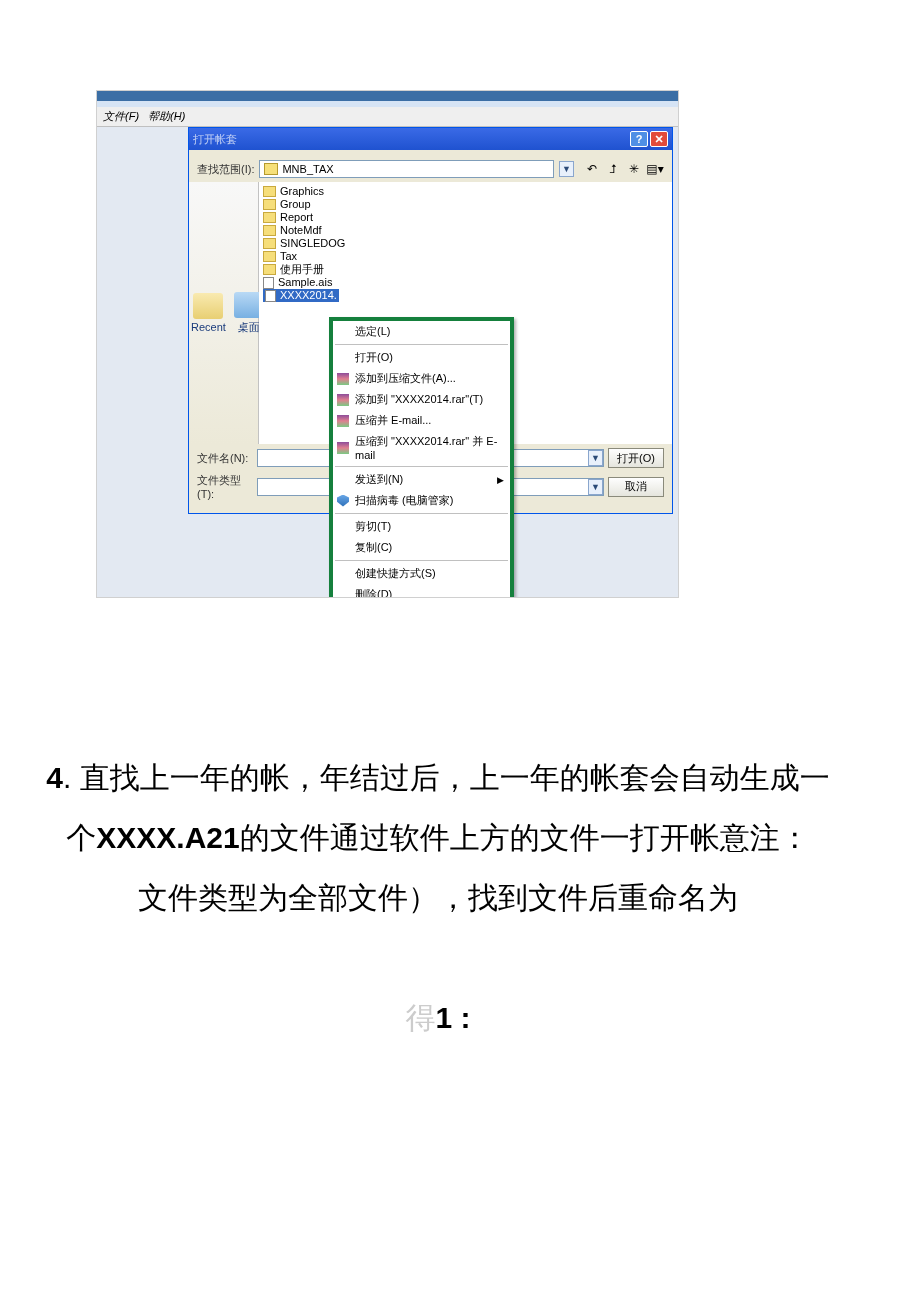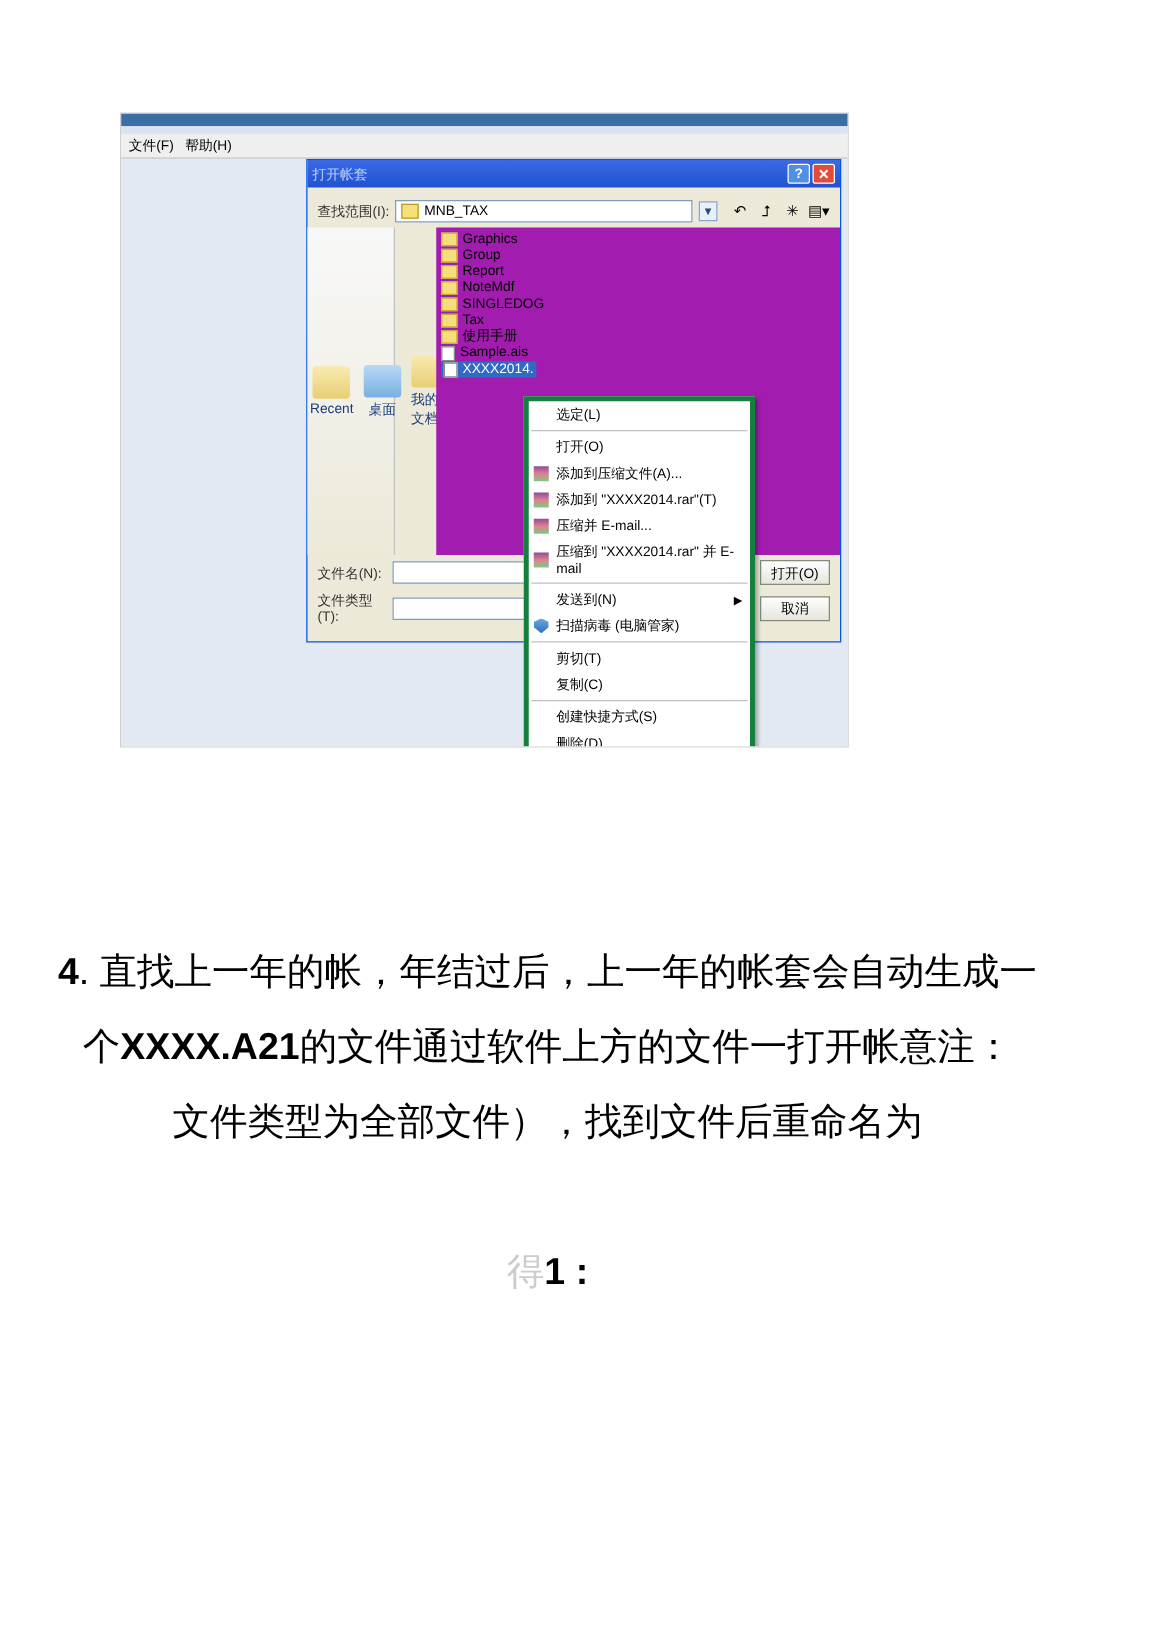--- a/index.html
+++ b/index.html
@@ -22,32 +22,33 @@
     height: 10px;
     background: #3b6ea5;
   }
   .app-iconrow { height: 6px; background: #d6e4f5; }
   .app-menubar {
     background: #efefef;
     padding: 2px 6px;
     font-size: 11px;
     color: #000;
     border-bottom: 1px solid #c0c0c0;
+    font-style: italic;
   }
   .app-menubar span { margin-right: 6px; }
   .body-area {
     position: relative;
     background: #e3e9f2;
     height: 470px;
     overflow: hidden;
   }
   .dialog {
     position: absolute;
     top: 0; right: 5px;
-    width: 428px;
+    width: 485px;
     background: #ece9d8;
     border: 1px solid #0055ea;
     font-size: 11px;
   }
   .dlg-titlebar {
     height: 22px;
     background: linear-gradient(#3a6ae6,#1f52d0);
     display: flex;
     align-items: center;
     justify-content: space-between;
@@ -138,25 +139,24 @@
     width: 30px; height: 26px;
     border-radius: 3px;
   }
   .ic-recent { background: linear-gradient(#f9eab0,#e8cf73); }
   .ic-desktop { background: linear-gradient(#b9d9f5,#78b0e2); }
   .ic-mydoc { background: linear-gradient(#f9eab0,#e8cf73); }
   .ic-mycomp { background: linear-gradient(#cfe0f2,#9dbde2); }
   .ic-net { background: linear-gradient(#cfe0f2,#9dbde2); }
   .file-pane {
     flex: 1;
-    background: #a21caf;
+    background: #ffffff;
     position: relative;
     overflow: visible;
     padding: 3px 4px;
-    margin-left: 33px;
   }
   .file-item {
     display: flex;
     align-items: center;
     gap: 4px;
     line-height: 13px;
     font-size: 11px;
     color: #000;
     cursor: pointer;
   }

